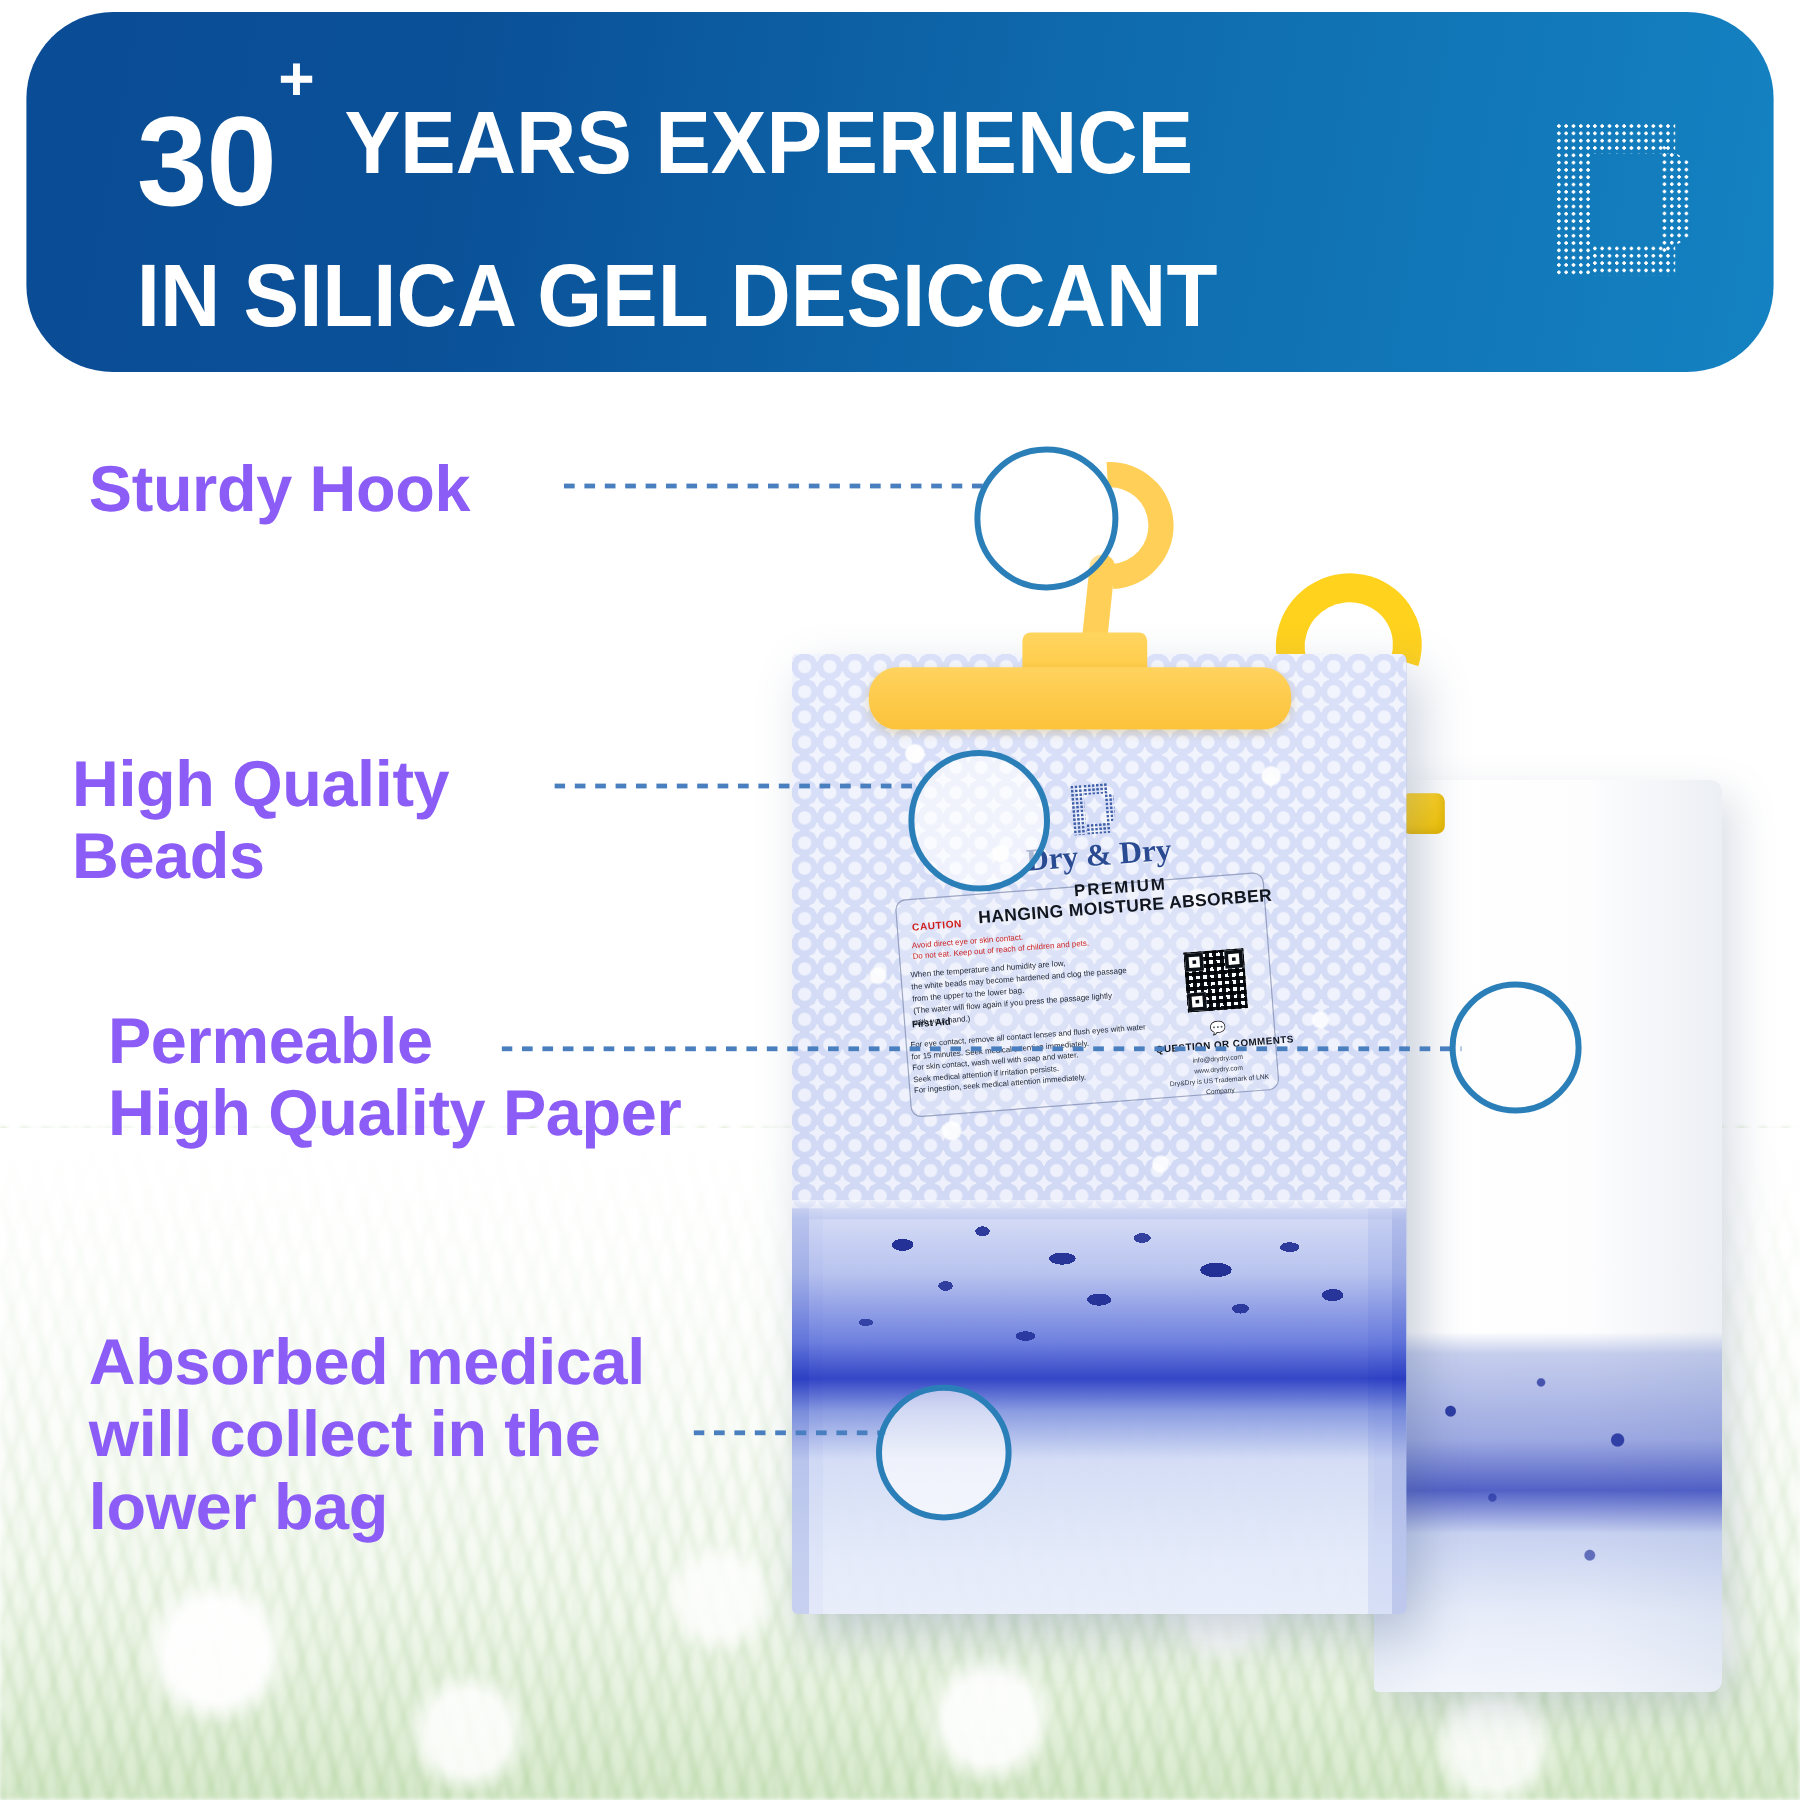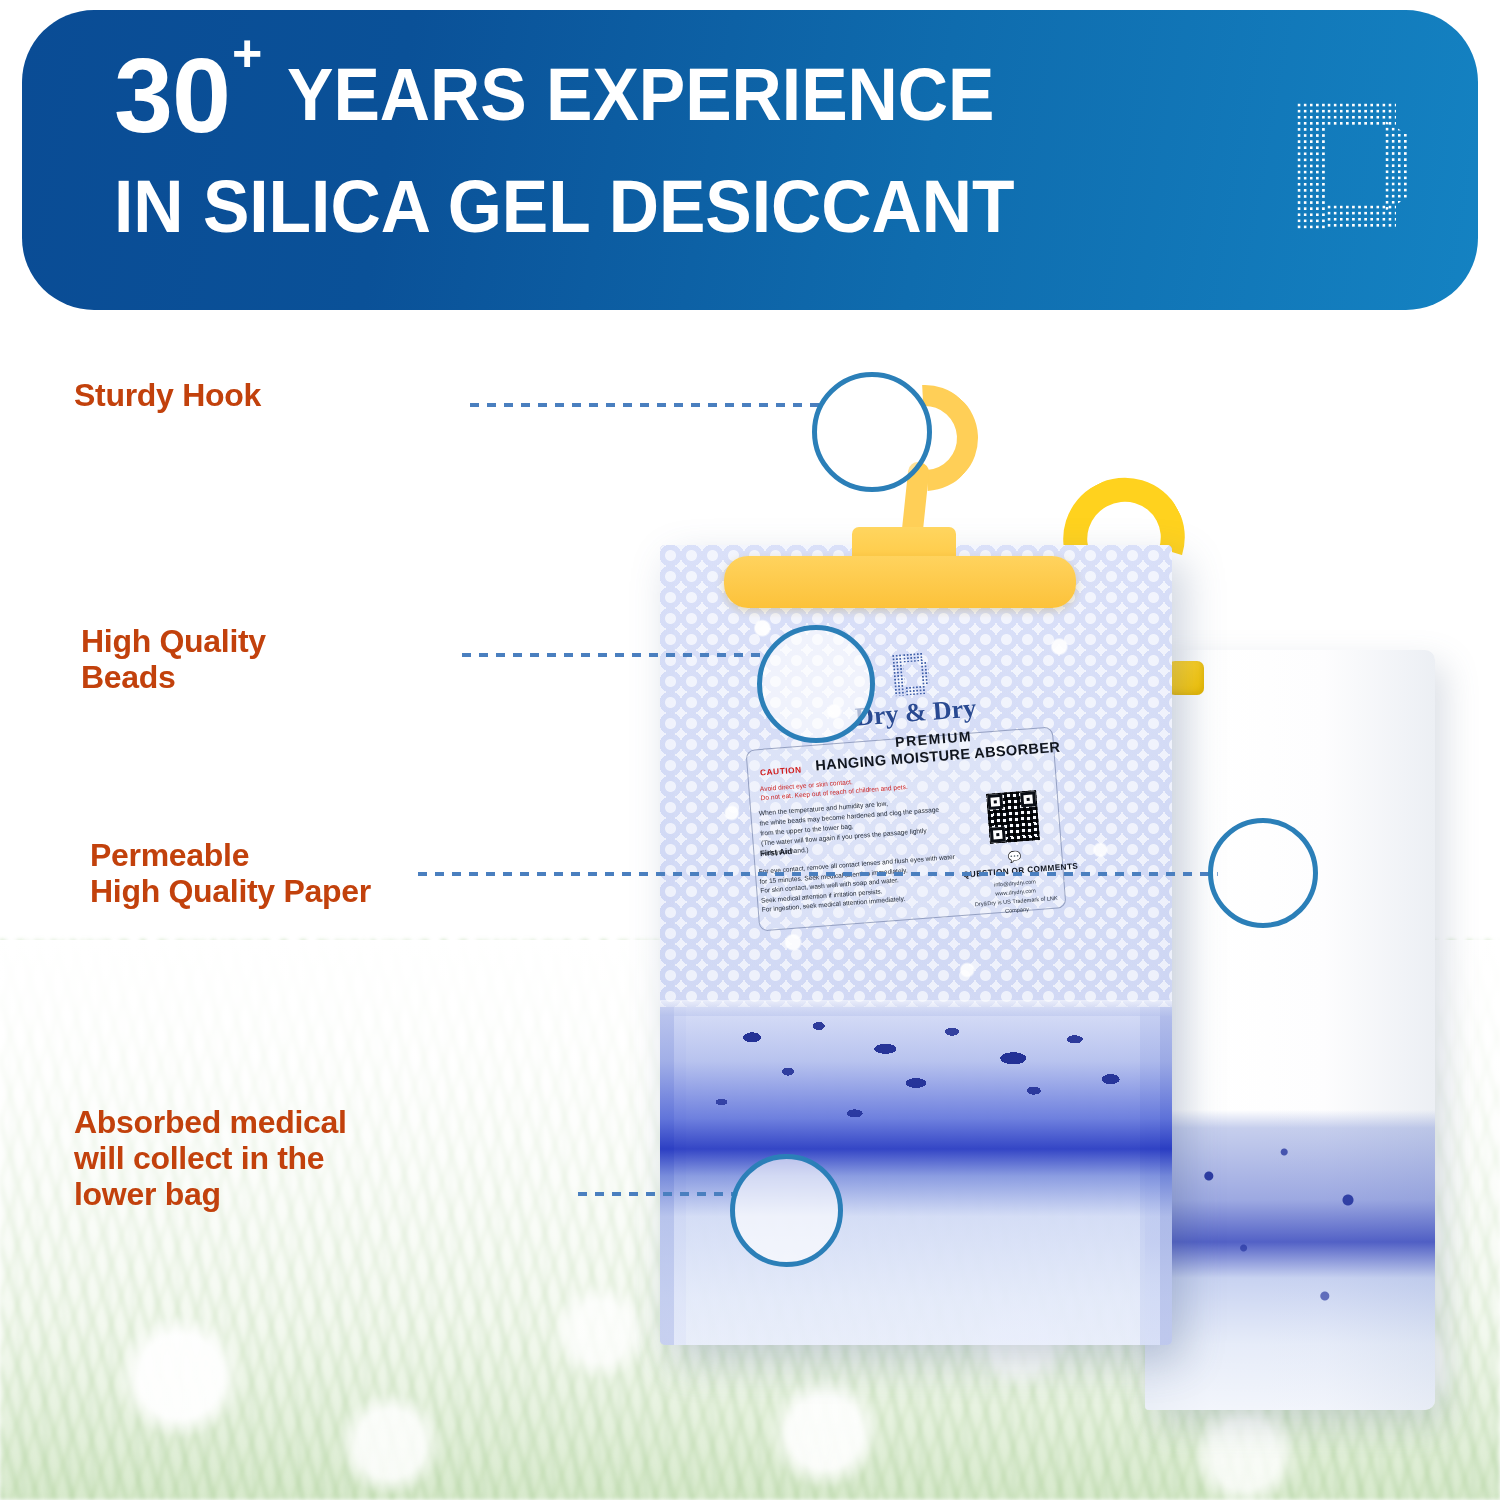--- a/index.html
+++ b/index.html
@@ -35,21 +35,21 @@
 
   
   #header-banner {
     position:absolute; left:22px; top:10px; width:1456px; height:300px;
     border-radius:72px;
     background:linear-gradient(100deg,#0a4c95 0%,#0a5198 26%,#0f6cae 62%,#1482c2 100%);
     overflow:hidden;
   }
   #header-text { position:absolute; left:92px; top:32px; width:1060px; }
   .hl { color:#fff; font-weight:bold; letter-spacing:.5px; white-space:nowrap; line-height:1; }
-  #headline-line1 { display:flex; align-items:center; }
+  #headline-line1 { display:flex; align-items:flex-start;margin-top:40px; }
   #headline-number { font-size:106px; font-weight:bold; letter-spacing:-1px; }
   #headline-plus { font-size:52px; font-weight:bold; position:relative; top:-42px; left:2px; }
   #headline-years { font-size:74px; font-weight:bold; margin-left:26px; letter-spacing:0px;
                     transform:scaleX(.94); transform-origin:left; }
   #headline-line2 { font-size:74px; font-weight:bold; margin-top:22px; letter-spacing:0px;
                     transform:scaleX(.94); transform-origin:left; }
 
   
   #brand-logo-header {
     position:absolute; right:70px; top:92px; width:112px; height:128px;
@@ -61,29 +61,29 @@
   }
   .dot-d.mask-stem { left:0;  top:0;  width:30px;  height:128px; }
   .dot-d.mask-top  { left:30px; top:0; width:70px; height:26px; }
   .dot-d.mask-bot  { left:30px; top:102px; width:70px; height:26px; }
   .dot-d.mask-rt   { left:88px; top:18px; width:24px; height:92px;
                      clip-path:polygon(0 0,100% 16%,100% 84%,0 100%); }
 
   
   .feature-label {
     position:absolute;
-    color:#c2410c;
+    color:#8b5cf6;
     font-weight:bold;
-    font-size:32px;
+    font-size:54px;
     line-height:1.12;
     letter-spacing:-.3px;
     white-space:pre-line;
   }
   #label-sturdy-hook      { left:74px;  top:378px; }
-  #label-high-quality-beads{ left:81px;  top:624px; }
+  #label-high-quality-beads{ left:60px;  top:624px; }
   #label-permeable-paper  { left:90px;  top:838px; }
   #label-absorbed-moisture{ left:74px;  top:1105px; }
 
   
   .leader-line {
     position:absolute; height:4px;
     background-image:linear-gradient(to right, #4a7fbf 0 9px, rgba(0,0,0,0) 9px 17px);
     background-size:17px 4px; background-repeat:repeat-x;
   }
   #leader-hook     { left:470px; top:403px;  width:352px; }

